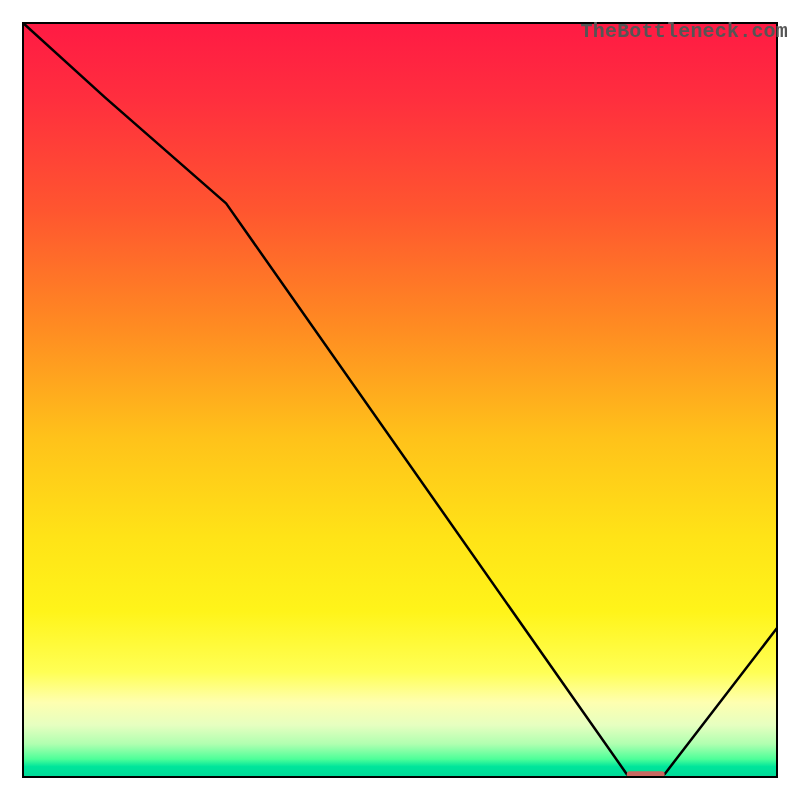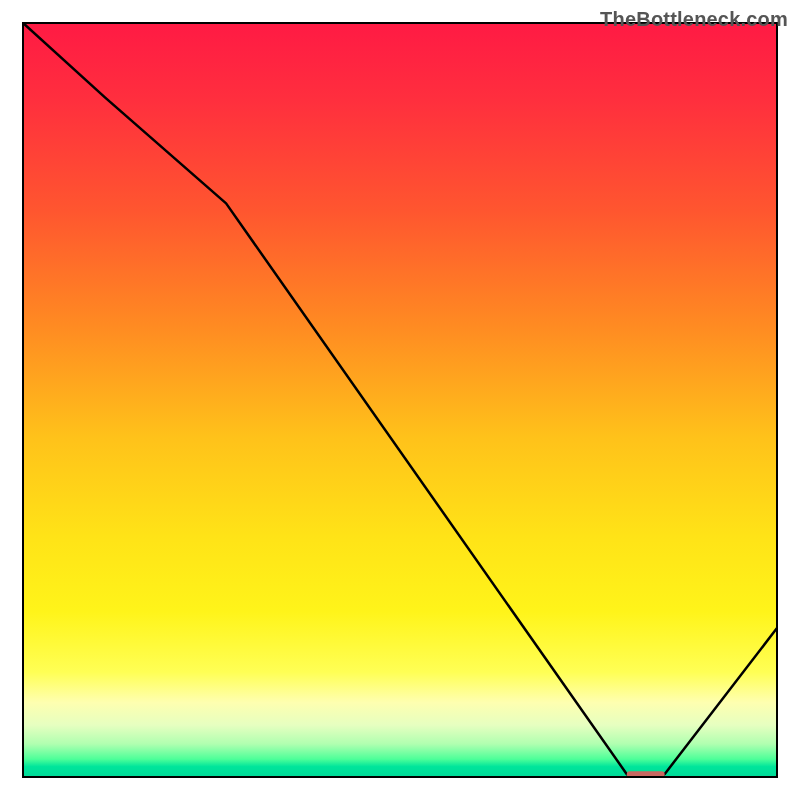--- a/index.html
+++ b/index.html
@@ -11,27 +11,28 @@
     font-family: Arial, Helvetica, sans-serif;
     overflow: hidden;
   }
   .frame {
     position: relative;
     width: 800px;
     height: 800px;
   }
   .watermark {
     position: absolute;
-    top: 8px;
+    top: 20px;
     right: 12px;
     font-size: 20px;
     font-weight: bold;
     color: #555555;
     z-index: 10;
     letter-spacing: 0.2px;
+    font-family: Liberation Mono, monospace;
   }
   .plot-wrap {
     position: absolute;
     left: 22px;
     top: 22px;
     width: 756px;
     height: 756px;
   }
   svg.plot {
     width: 100%;

